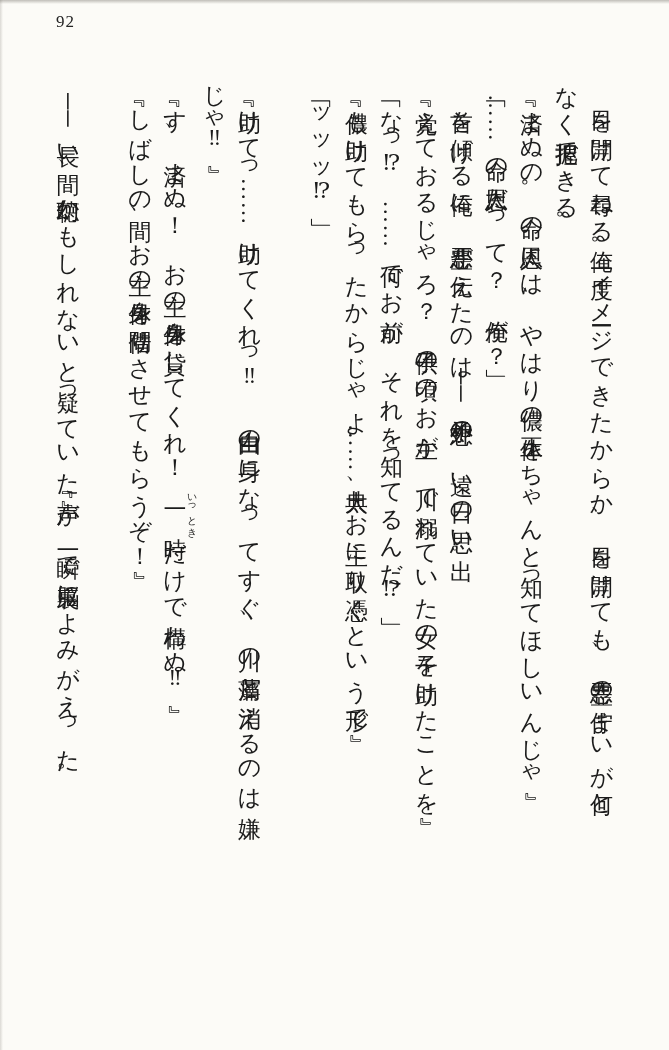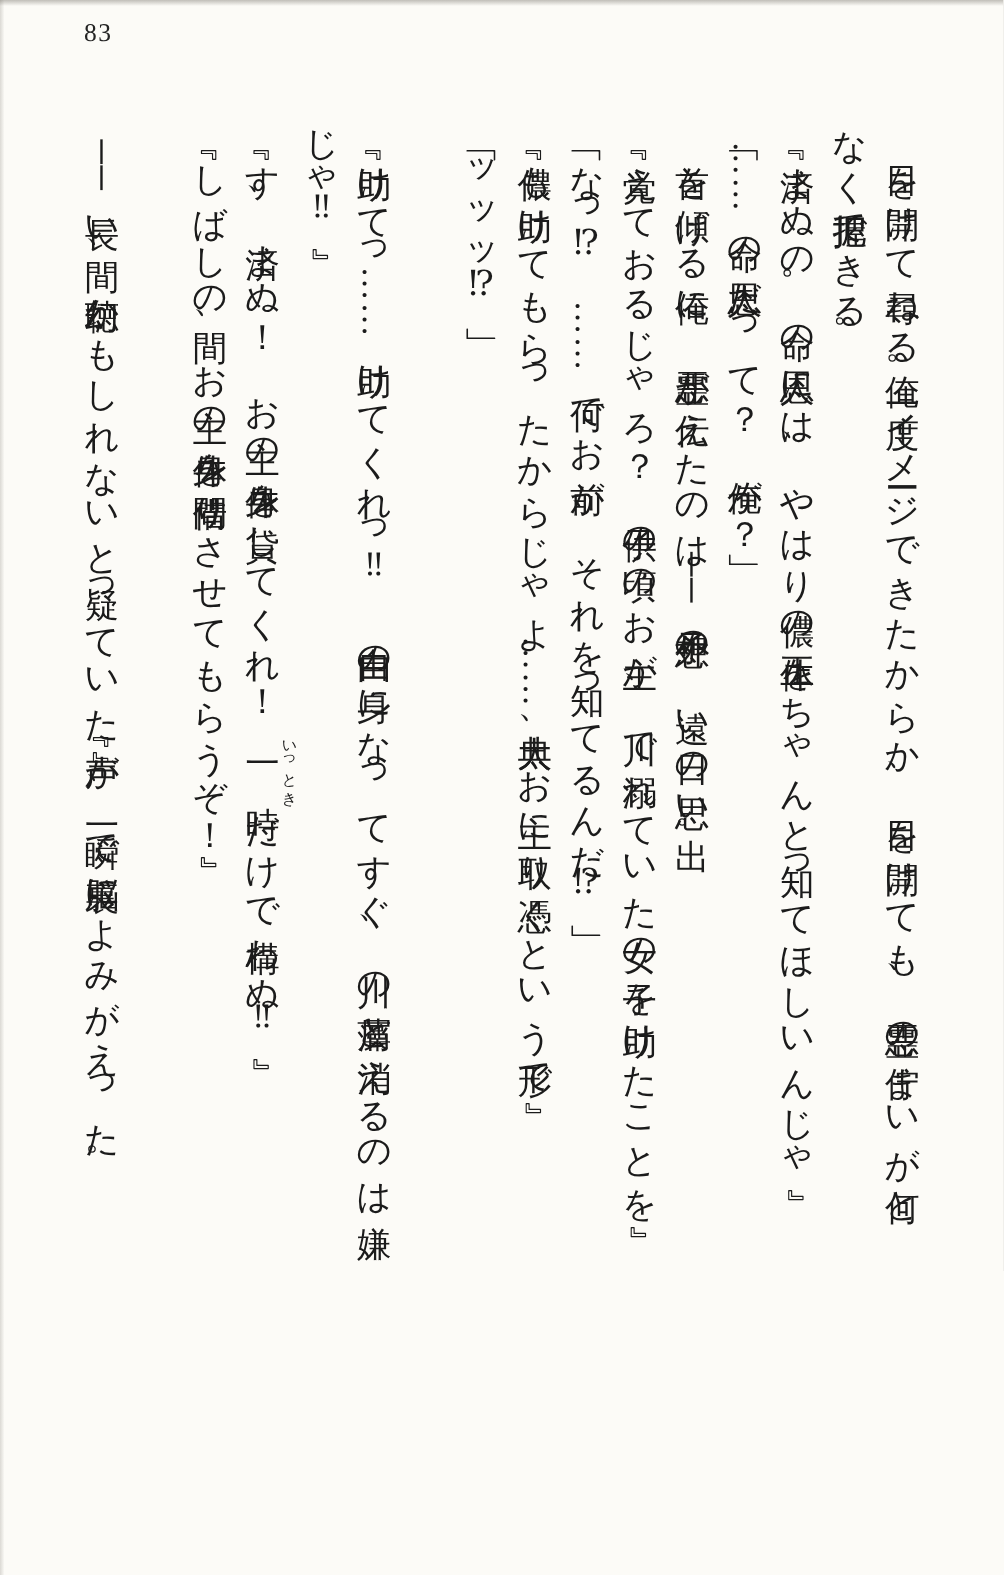--- a/index.html
+++ b/index.html
@@ -65,17 +65,17 @@
     font-size: 10px;
     letter-spacing: 0;
   }
 </style>
 </head>
 <body>
 
 <div class="book-page">
   <div class="edge-shade-top"></div>
   <div class="edge-shade-left"></div>
-  <div class="page-number">83</div>
+  <div class="page-number">92</div>
   <div class="text-block"><p class="para">目を開けて尋ねる俺。一度イメージできたからか、目を開けても、悪霊の佇まいが何と
 なく把握できる。</p><p class="para">『済まぬの。命の恩人には、やはり儂の正体をちゃんと知ってほしいんじゃ』</p><p class="para">「……命の恩人だって？　俺が？」</p><p class="para">首を傾げる俺に、悪霊が伝えたのは──予想外の、遠い日の思い出。</p><p class="para">『覚えておるじゃろ？　子供の頃のお主が、川で溺れていた女の子を助けたことを』</p><p class="para">「なっ⁉　……何でお前が、それを知ってるんだ⁉」</p><p class="para">『儂も助けてもらったからじゃよ……典太、お主に取り憑くという形で』</p><p class="para">「ッッッ⁉」</p><p class="para gap-before">『助けてっ……助けてくれっ‼　自由の身になってすぐ、川の藻屑と消えるのは嫌
 じゃ‼』</p><p class="para">『す、済まぬ！　お主の身体を貸してくれ！　<ruby>一時<rt>いっとき</rt></ruby>だけで構わぬ‼』</p><p class="para">『しばしの間、お主の身体を間借りさせてもらうぞ！』</p><p class="para gap-before">──長い間、幻聴かもしれないと疑っていた『声』が、一瞬で脳裏によみがえった。</p></div>
 </div>
 
 </body></html>

